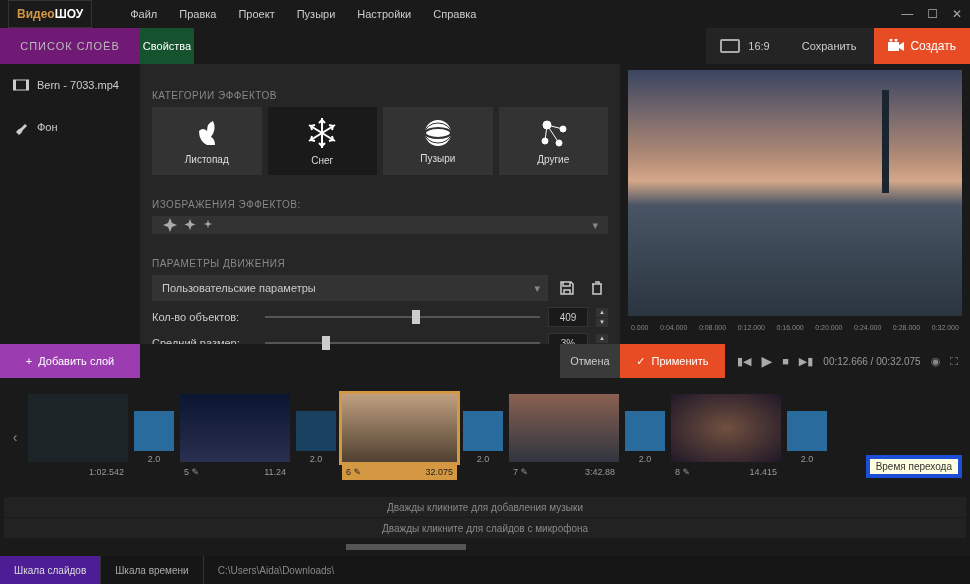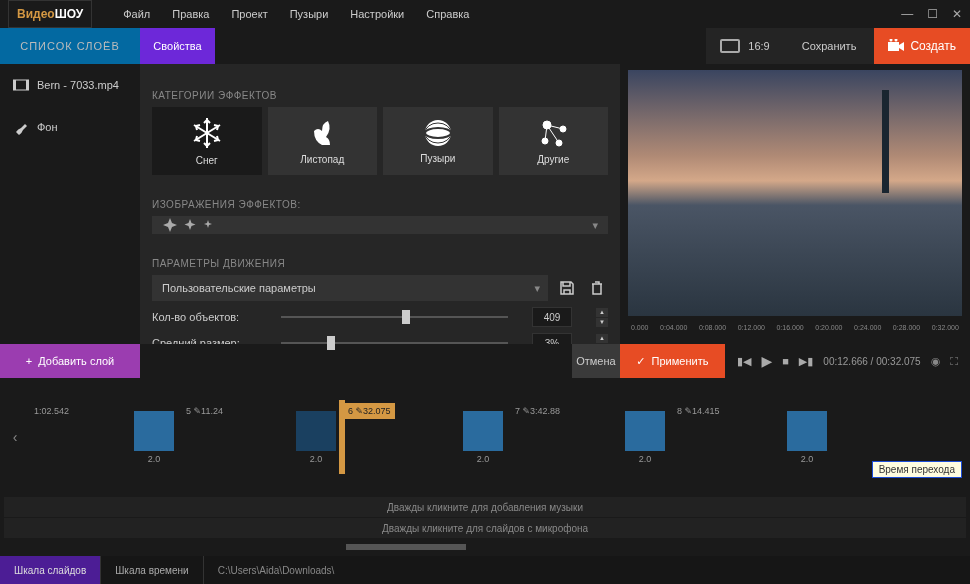--- a/index.html
+++ b/index.html
@@ -1,78 +1,78 @@
 <!DOCTYPE html>
 <html><head>
 <meta charset="utf-8">
 <style>
 *{margin:0;padding:0;box-sizing:border-box;font-family:Arial,sans-serif;user-select:none}
 body{width:970px;height:584px;background:#1a1a1a;color:#ccc;font-size:11px;overflow:hidden}
 .titlebar{height:28px;background:#1a1a1a;display:flex;align-items:center;padding:0 8px}
-.logo{color:#d49843;font-weight:bold;margin-right:9px;font-size:12px;padding:6px 8px;border:1px solid #333}
+.logo{color:#d49843;font-weight:bold;margin-right:16px;font-size:12px;padding:6px 8px;border:1px solid #333}
 .logo2{color:#fff;font-weight:bold;font-size:12px}
 .menu{display:flex;margin-left:12px;gap:2px}
 .menu-item{padding:4px 10px;cursor:pointer;font-size:11px;color:#ccc}
 .winbtns{margin-left:auto;display:flex;gap:14px;color:#aaa;font-size:12px}
 .winbtn{cursor:pointer}
 .toprow{height:36px;display:flex;align-items:stretch;background:#242424}
-.layers-title{width:140px;display:flex;align-items:center;justify-content:center;color:#bbb;letter-spacing:1px;font-size:11px;background:#0369a1}
-.tab-props{width:75px;background:#6d28d9;color:#fff;display:flex;align-items:center;justify-content:center;font-size:11px}
+.layers-title{width:140px;display:flex;align-items:center;justify-content:center;color:#bbb;letter-spacing:1px;font-size:11px;background:#701a75}
+.tab-props{width:54px;background:#14532d;color:#fff;display:flex;align-items:center;justify-content:center;font-size:11px}
 .sp1{flex:1;background:#1a1a1a}
 .aspect{display:flex;align-items:center;gap:8px;padding:0 14px;color:#ccc}
 .aspect-icon{width:20px;height:14px;border:2px solid #aaa;border-radius:2px}
 .save-btn{display:flex;align-items:center;padding:0 18px;color:#ccc;cursor:pointer}
 .create-btn{background:#e74c24;color:#fff;display:flex;align-items:center;padding:16px 14px;gap:6px;cursor:pointer;font-size:12px}
 .main{display:flex;height:280px}
 .layers-col{width:140px;background:#1a1a1a;display:flex;flex-direction:column}
 .layer-item{height:42px;display:flex;align-items:center;padding:0 10px;gap:8px;color:#ccc;border-left:3px solid transparent;cursor:pointer;font-size:11px}
 .layer-item.active{border-left-color:#d49843;background:#222}
 .props-col{width:480px;background:#262626;padding:8px 12px;display:flex;flex-direction:column;gap:6px}
 .section-label{font-size:10px;color:#888;letter-spacing:0.5px;margin-top:18px}
 .effect-cats{display:flex;gap:6px}
 .effect-cat{flex:1;height:68px;background:#333;display:flex;flex-direction:column;align-items:center;justify-content:center;gap:5px;cursor:pointer;color:#ddd;font-size:10px}
 .effect-cat.active{background:#1a1a1a}
 .effect-image-sel{height:30px;background:#333;display:flex;align-items:center;padding:0 10px;position:relative}
 .effect-image-sel::after{content:"▾";position:absolute;right:10px;color:#888}
 .params-row{display:flex;align-items:center;gap:8px}
 .preset-sel{flex:1;height:26px;background:#333;display:flex;align-items:center;padding:0 10px;position:relative;color:#ccc;font-size:11px}
 .preset-sel::after{content:"▾";position:absolute;right:8px;color:#888}
 .icon-btn{width:22px;height:22px;display:flex;align-items:center;justify-content:center;cursor:pointer;color:#ccc}
-.slider-row{display:flex;align-items:center;gap:24px}
+.slider-row{display:flex;align-items:center;gap:8px}
 .slider-label{width:105px;font-size:11px;color:#ccc}
 .slider-track{flex:1;height:2px;background:#555;position:relative}
 .slider-thumb{position:absolute;width:8px;height:14px;background:#ccc;top:-6px;transform:translateX(-50%)}
 .slider-val{width:40px;height:20px;background:#1a1a1a;display:flex;align-items:center;justify-content:center;font-size:10px;color:#ccc;border:1px solid #333}
 .spin{display:flex;flex-direction:column;gap:1px}
 .spin div{width:12px;height:9px;background:#333;font-size:6px;display:flex;align-items:center;justify-content:center;cursor:pointer}
 .preview-col{flex:1;background:#1a1a1a;padding:6px 8px;display:flex;flex-direction:column}
 .preview-img{flex:1;background:linear-gradient(180deg,#3a4560 0%,#b08a75 35%,#d4a889 45%,#4a5565 55%,#2a3540 100%);position:relative;overflow:hidden}
 .spire{position:absolute;right:22%;top:8%;width:7px;height:42%;background:#1a2530}
 .preview-ruler{height:22px;display:flex;align-items:center;font-size:8px;color:#888;justify-content:space-between;padding:0 3px;position:relative}
 .preview-ruler span{font-size:7px}
 .action-row{height:34px;display:flex;align-items:stretch}
 .add-layer{width:140px;background:#9b3db0;color:#fff;display:flex;align-items:center;justify-content:center;gap:6px;cursor:pointer;font-size:11px}
 .action-sp{flex:1;background:#1a1a1a}
-.cancel-btn{width:48px;background:#3a3a3a;color:#ccc;display:flex;align-items:center;justify-content:center;cursor:pointer;font-size:11px}
+.cancel-btn{width:60px;background:#3a3a3a;color:#ccc;display:flex;align-items:center;justify-content:center;cursor:pointer;font-size:11px}
 .apply-btn{width:105px;background:#e74c24;color:#fff;display:flex;align-items:center;justify-content:center;gap:6px;cursor:pointer;font-size:11px}
 .playback{display:flex;align-items:center;gap:10px;padding:0 12px;background:#1a1a1a}
 .play-btn{cursor:pointer;color:#aaa}
 .time-disp{font-size:10px;color:#999}
 .snap-icons{margin-left:auto;display:flex;gap:10px;color:#888}
 .timeline{height:118px;background:#1a1a1a;display:flex;align-items:center;padding:0 8px;gap:6px;position:relative}
 .tl-nav{width:14px;height:80px;display:flex;align-items:center;justify-content:center;color:#888;cursor:pointer;font-size:14px}
-.clip{display:flex;flex-direction:row;gap:2px}
+.clip{display:flex;flex-direction:column;gap:2px}
 .clip-thumb{height:68px;background:#2a2a3a;position:relative}
 .clip-meta{height:16px;display:flex;align-items:center;justify-content:space-between;padding:0 4px;font-size:9px;color:#999}
 .clip.selected .clip-thumb{outline:3px solid #d49843}
 .clip.selected .clip-meta{background:#d49843;color:#222}
 .trans{width:40px;display:flex;flex-direction:column;align-items:center;gap:3px}
 .trans-thumb{width:40px;height:40px;background:#2a6b9e}
 .trans-dur{font-size:9px;color:#999}
-.tooltip{position:absolute;right:8px;bottom:18px;background:#fffde0;color:#333;border:1px solid #1d4ed8;padding:2px 6px;font-size:10px}
+.tooltip{position:absolute;right:8px;bottom:18px;background:#fffde0;color:#333;border:4px solid #1d4ed8;padding:2px 6px;font-size:10px}
 .music-row,.mic-row{height:20px;background:#222;display:flex;align-items:center;justify-content:center;font-size:10px;color:#888;margin:1px 4px}
 .scrollbar{height:10px;background:#1a1a1a;position:relative;margin:4px 20px}
 .scroll-thumb{position:absolute;left:35%;width:120px;height:6px;background:#555;top:2px}
 .bottom-tabs{height:28px;display:flex;align-items:stretch;background:#161616}
 .btab{padding:0 14px;display:flex;align-items:center;font-size:10px;color:#aaa;cursor:pointer;border-right:1px solid #333}
 .btab.active{background:#4c1d95;color:#ddd}
 .path{padding:0 14px;display:flex;align-items:center;font-size:10px;color:#888}
 svg{display:block}
 </style>
 </head>
@@ -129,36 +129,36 @@
       <svg width="16" height="16">
           <path d="M3 13 Q5 10 8 9 L12 5 L14 7 L10 11 Q9 14 6 16z" fill="#ccc"></path>
         </svg>
       <span>Фон</span>
     </div>
   </div>
 
   <div class="props-col">
     <div class="section-label">КАТЕГОРИИ ЭФФЕКТОВ</div>
     <div class="effect-cats">
+      <div class="effect-cat">
+        <svg width="32" height="32">
+            <path d="M16 28 Q8 24 8 14 Q12 10 16 14 Q16 6 22 4 Q26 12 20 20 Q24 22 24 28z" fill="#fff"></path>
+          </svg>
+        <span>Листопад</span>
+      </div>
       <div class="effect-cat active">
         <svg width="34" height="34">
             <g stroke="#fff" stroke-width="2" fill="none">
               <line x1="17" y1="2" x2="17" y2="32"></line>
               <line x1="4" y1="9" x2="30" y2="25"></line>
               <line x1="4" y1="25" x2="30" y2="9"></line>
               <path d="M17 4l-3 3M17 4l3 3M17 30l-3-3M17 30l3-3M6 10l1 4M6 10l4-1M28 24l-4 1M28 24l-1-4M6 24l4 1M6 24l1-4M28 10l-1 4M28 10l-4-1"></path>
             </g>
           </svg>
         <span>Снег</span>
-      </div>
-      <div class="effect-cat">
-        <svg width="32" height="32">
-            <path d="M16 28 Q8 24 8 14 Q12 10 16 14 Q16 6 22 4 Q26 12 20 20 Q24 22 24 28z" fill="#fff"></path>
-          </svg>
-        <span>Листопад</span>
       </div>
       <div class="effect-cat">
         <svg width="30" height="30">
             <circle cx="15" cy="15" r="13" fill="#fff"></circle>
             <ellipse cx="15" cy="15" rx="13" ry="5" fill="none" stroke="#333" stroke-width="2"></ellipse>
             <ellipse cx="15" cy="15" rx="13" ry="10" fill="none" stroke="#333" stroke-width="1"></ellipse>
           </svg>
         <span>Пузыри</span>
       </div>
       <div class="effect-cat">

